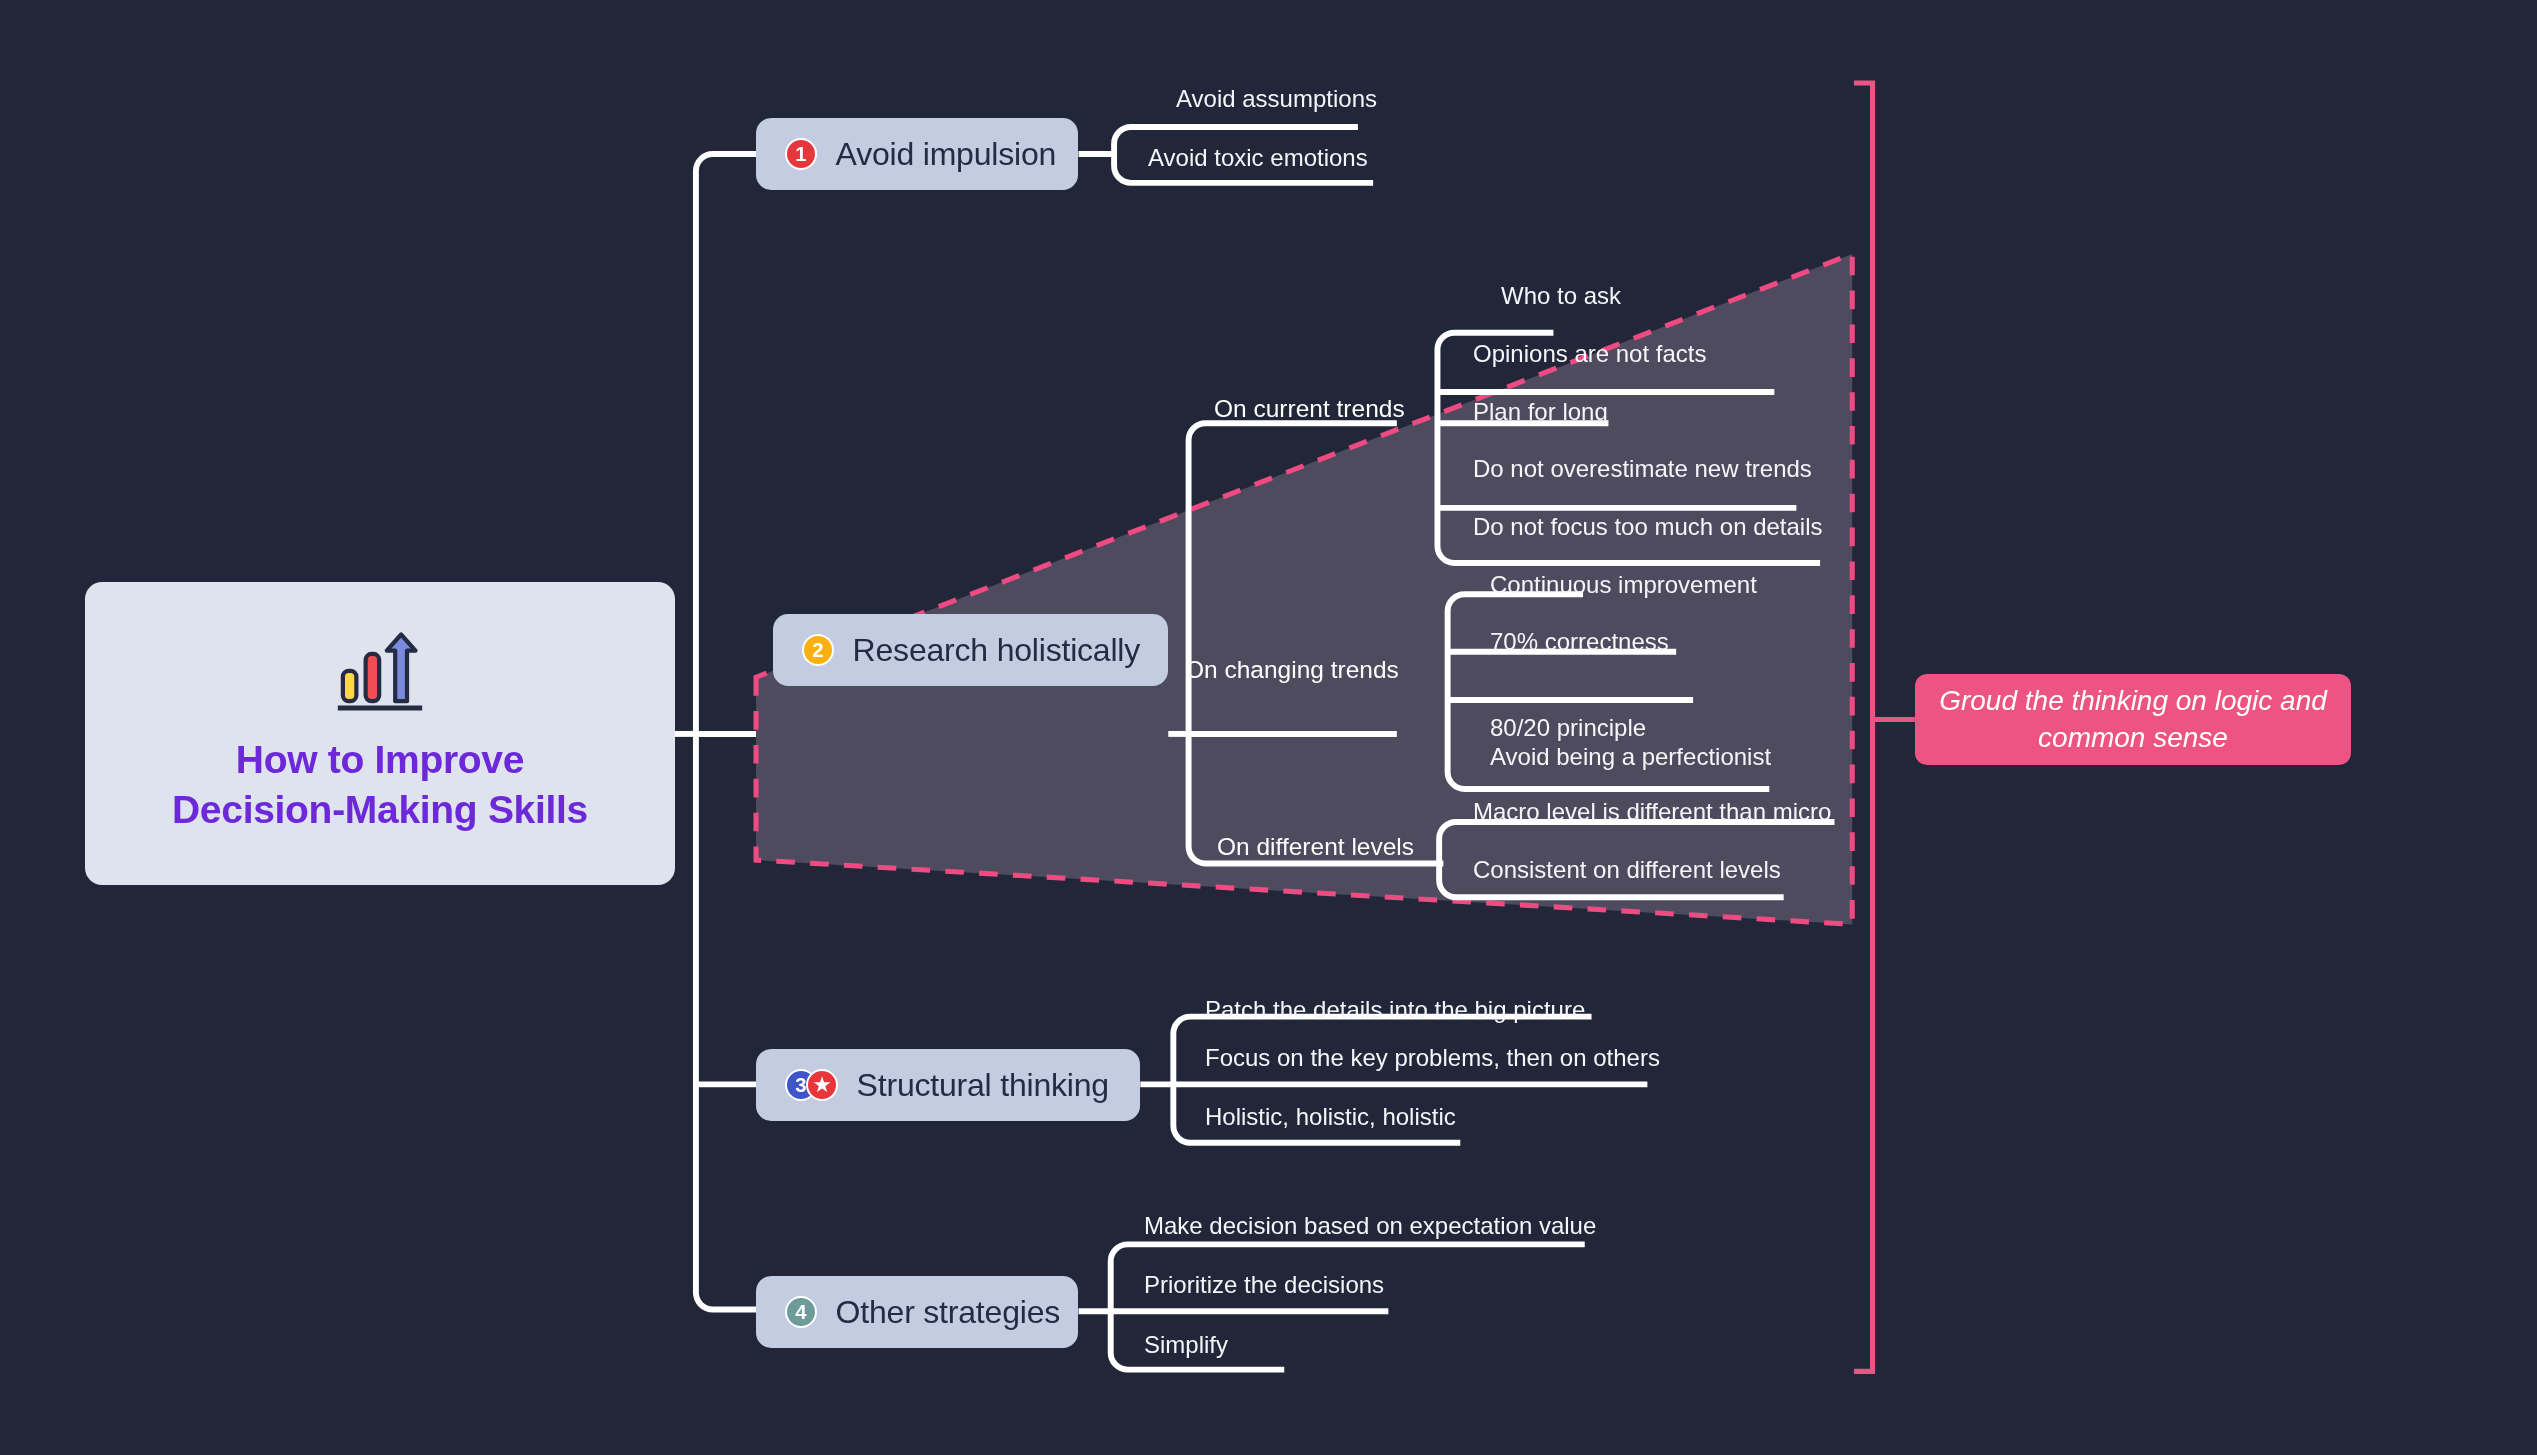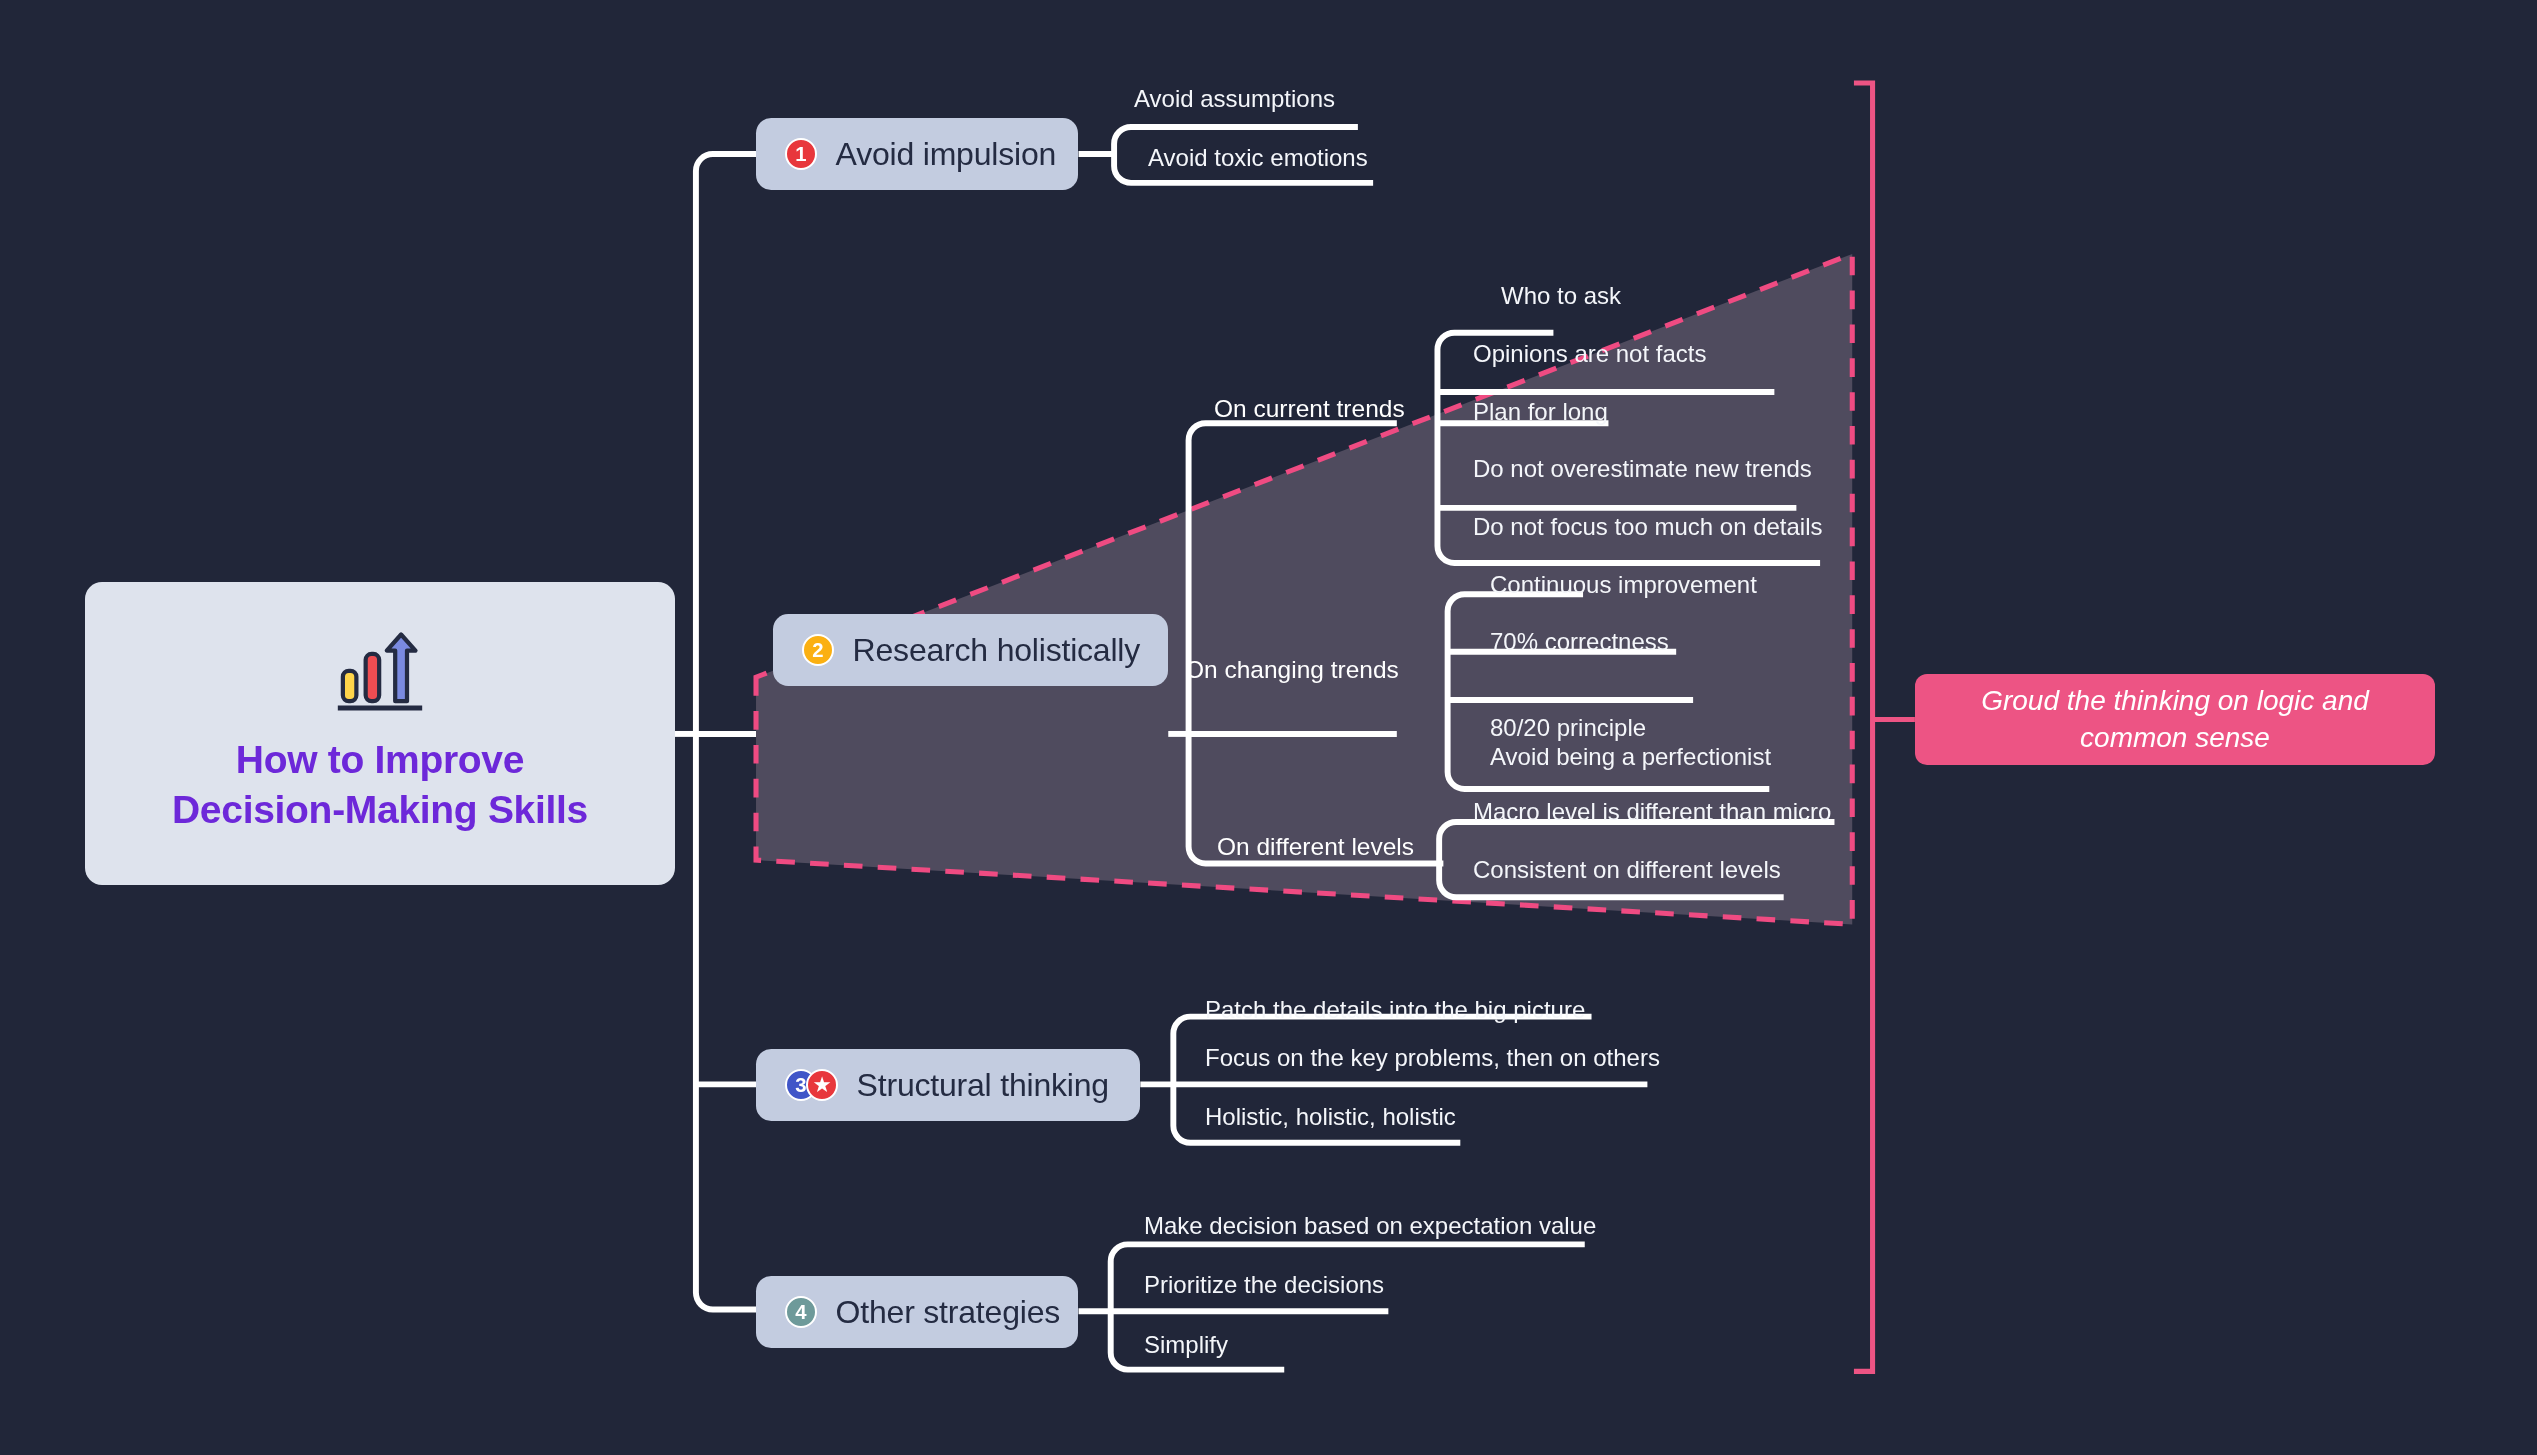--- a/index.html
+++ b/index.html
@@ -72,21 +72,21 @@
     position:absolute;
     color:#f4f6fa;
     font-size:24px;
     white-space:nowrap;
   }
 
   
   #note {
     position:absolute;
     left:1915px; top:674px;
-    width:520px; height:91px;
+    width:436px; height:91px;
     background:#ed5484;
     border-radius:12px;
     display:flex; align-items:center; justify-content:center;
     padding:12px 22px;
   }
   #note .ntext {
     color:#ffffff;
     font-size:28px;
     font-style:italic;
     text-align:center;
@@ -157,21 +157,21 @@
       <div>Decision-Making Skills</div>
     </div>
   </div>
 
   <div class="branch" style="left:756px; top:118px; width:322px; height:72px;">
     <div class="badges">
       <div class="badge" style="background:#e8373c">1</div>
     </div>
     <div class="blabel">Avoid impulsion</div>
   </div>
-  <div class="leaf" style="left:1134px; top:85px;">Avoid assumptions</div>
+  <div class="leaf" style="left:1176px; top:85px;">Avoid assumptions</div>
   <div class="leaf" style="left:1148px; top:144px;">Avoid toxic emotions</div>
 
   <div class="branch" style="left:773px; top:614px; width:395px; height:72px;">
     <div class="badges">
       <div class="badge" style="background:#fbb012">2</div>
     </div>
     <div class="blabel">Research holistically</div>
   </div>
 
   <div class="sublabel" style="left:1214px; top:395px;">On current trends</div>

